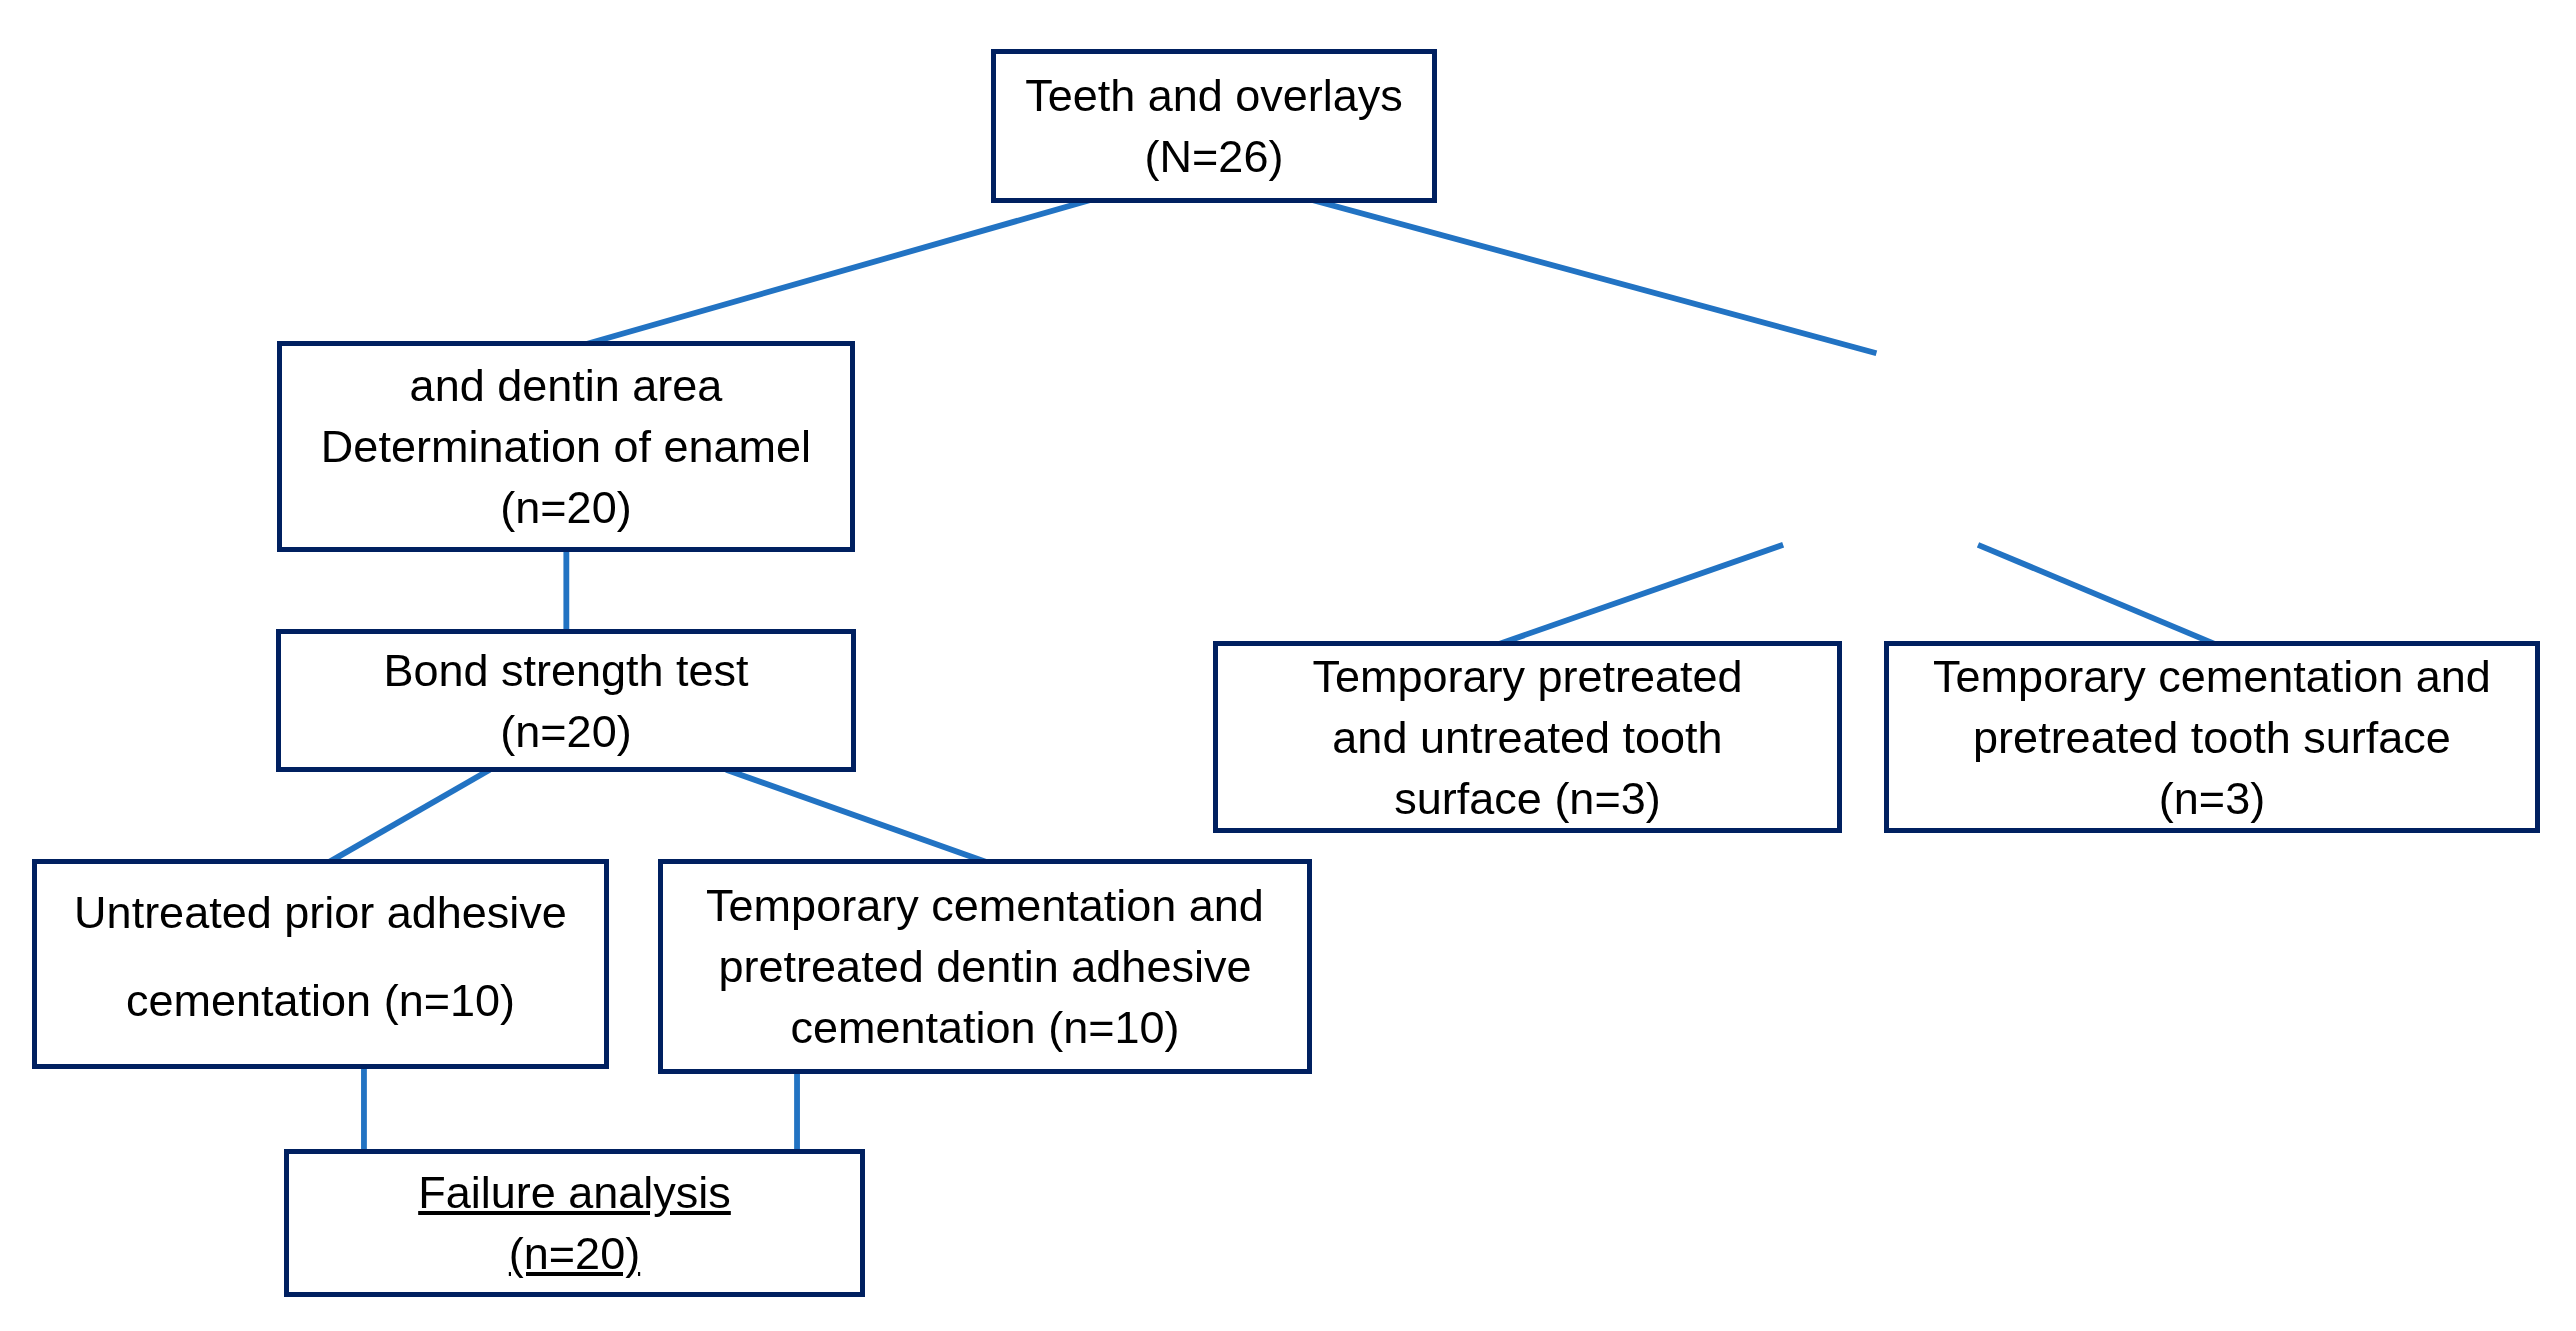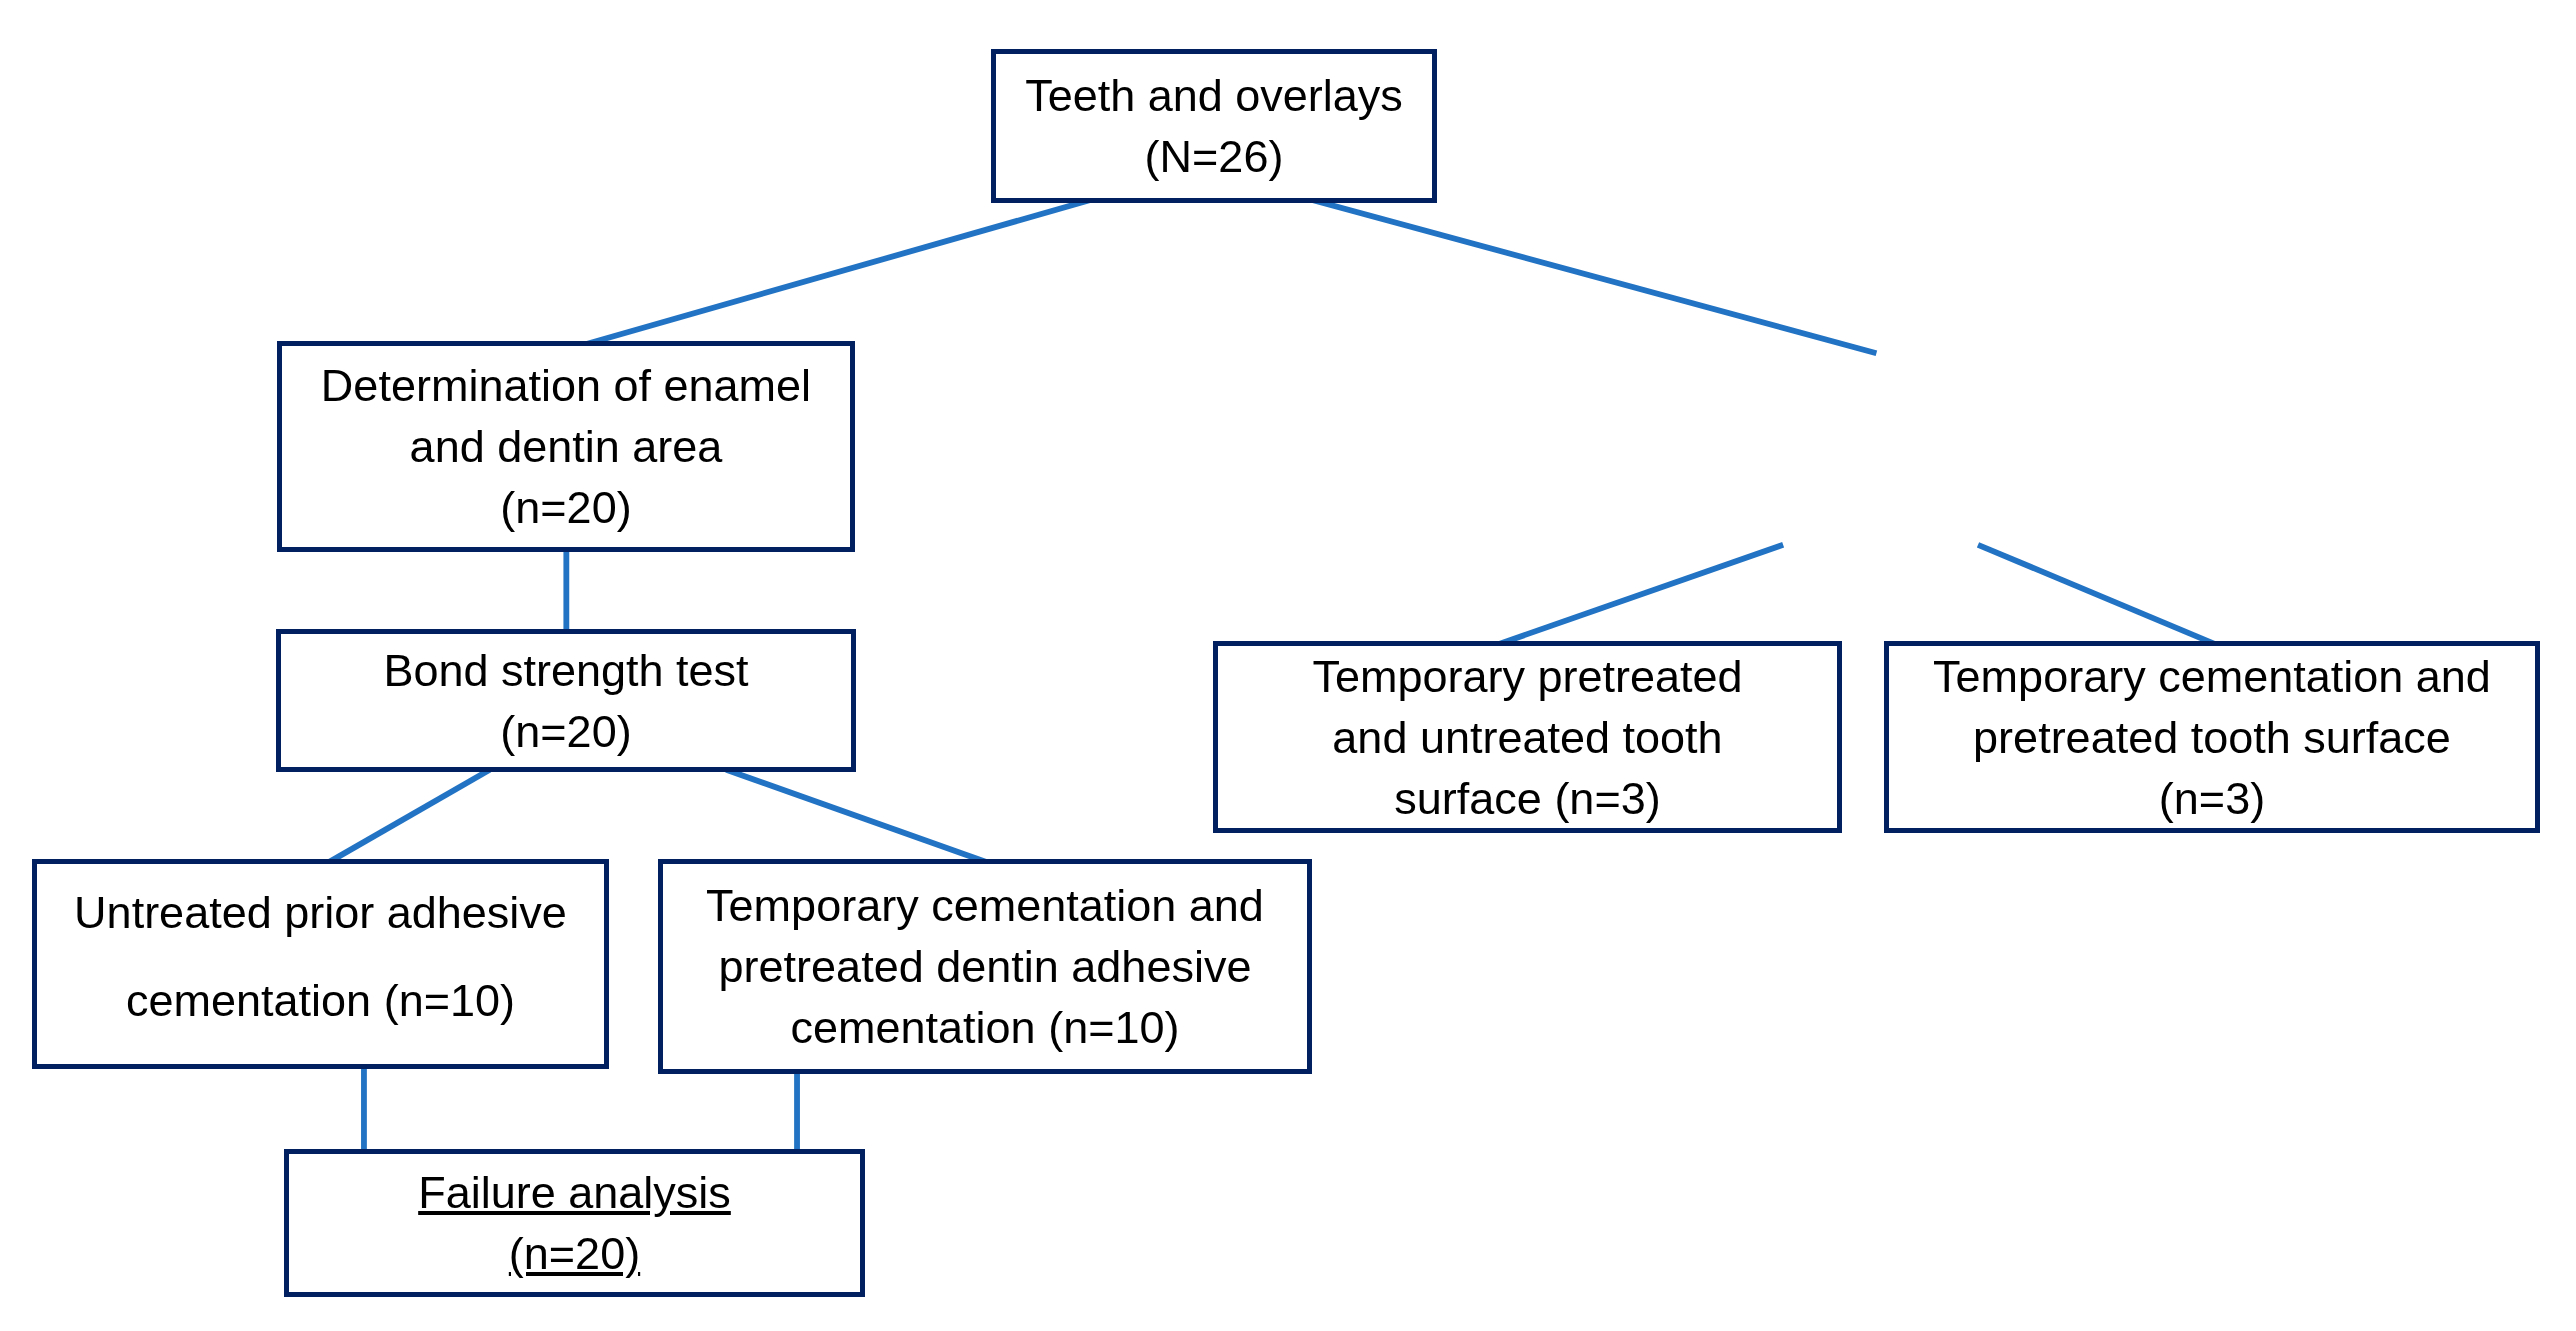--- a/index.html
+++ b/index.html
@@ -63,22 +63,22 @@
     <line x1="2141" y1="654" x2="1800" y2="773"></line>
     <line x1="2375" y1="654" x2="2659" y2="773"></line>
   </svg>
 
   <div class="node" style="left:991px; top:29px;  width:446px; height:154px;margin-top:20px;">
     <div class="line">Teeth and overlays</div>
     <div class="line">(N=26)</div>
   </div>
 
   <div class="node" style="left:277px;  top:341px; width:578px; height:211px;">
+    <div class="line">and dentin area</div>
     <div class="line">Determination of enamel</div>
-    <div class="line">and dentin area</div>
     <div class="line">(n=20)</div>
   </div>
 
 
   <div class="node" style="left:276px;  top:629px; width:580px; height:143px;">
     <div class="line">Bond strength test</div>
     <div class="line">(n=20)</div>
   </div>
 
   <div class="node v-top" style="left:32px; top:859px; width:577px; height:210px;gap:27px;">

